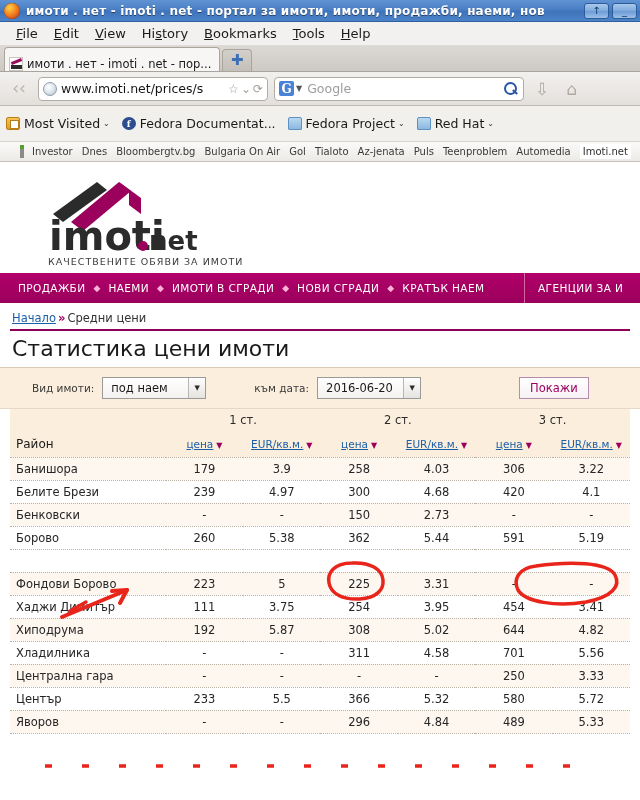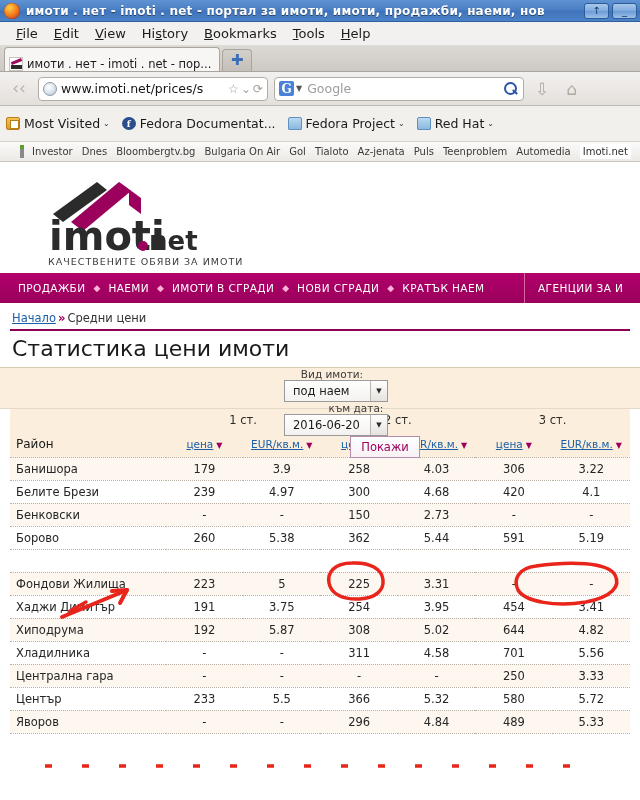--- a/index.html
+++ b/index.html
@@ -254,21 +254,20 @@
 
   
   #filterbar {
     background: #fbeedd;
     border-top: 1px solid #d8c9b3;
     border-bottom: 1px solid #e4d8c6;
     height: 42px;
     display:flex; align-items:center;
     margin: 0 -10px; padding-left: 32px;
     position: relative;
-    flex-direction: column;
   }
   .flabel { font-size: 10.5px; color:#3a3a3a; margin-right:8px; white-space:nowrap; }
   .fselect {
     background: linear-gradient(to bottom,#ffffff,#f4f2ef);
     border:1px solid #9a9a9a;
     height: 22px;
     display:flex; align-items:center;
     padding-left: 8px;
     font-size: 11.5px; color:#1a1a1a;
     min-width: 0;
@@ -516,31 +515,31 @@
             <td>5.38</td>
             <td>362</td>
             <td>5.44</td>
             <td>591</td>
             <td>5.19</td>
           </tr>
           <tr class="gaprow">
             <td colspan="7"></td>
           </tr>
           <tr class="alt">
-            <td class="region">Фондови Жилища</td>
+            <td class="region">Фондови Борово</td>
             <td>223</td>
             <td>5</td>
             <td>225</td>
             <td>3.31</td>
             <td>-</td>
             <td>-</td>
           </tr>
           <tr>
             <td class="region">Хаджи Димитър</td>
-            <td>191</td>
+            <td>111</td>
             <td>3.75</td>
             <td>254</td>
             <td>3.95</td>
             <td>454</td>
             <td>3.41</td>
           </tr>
           <tr class="alt">
             <td class="region">Хиподрума</td>
             <td>192</td>
             <td>5.87</td>

